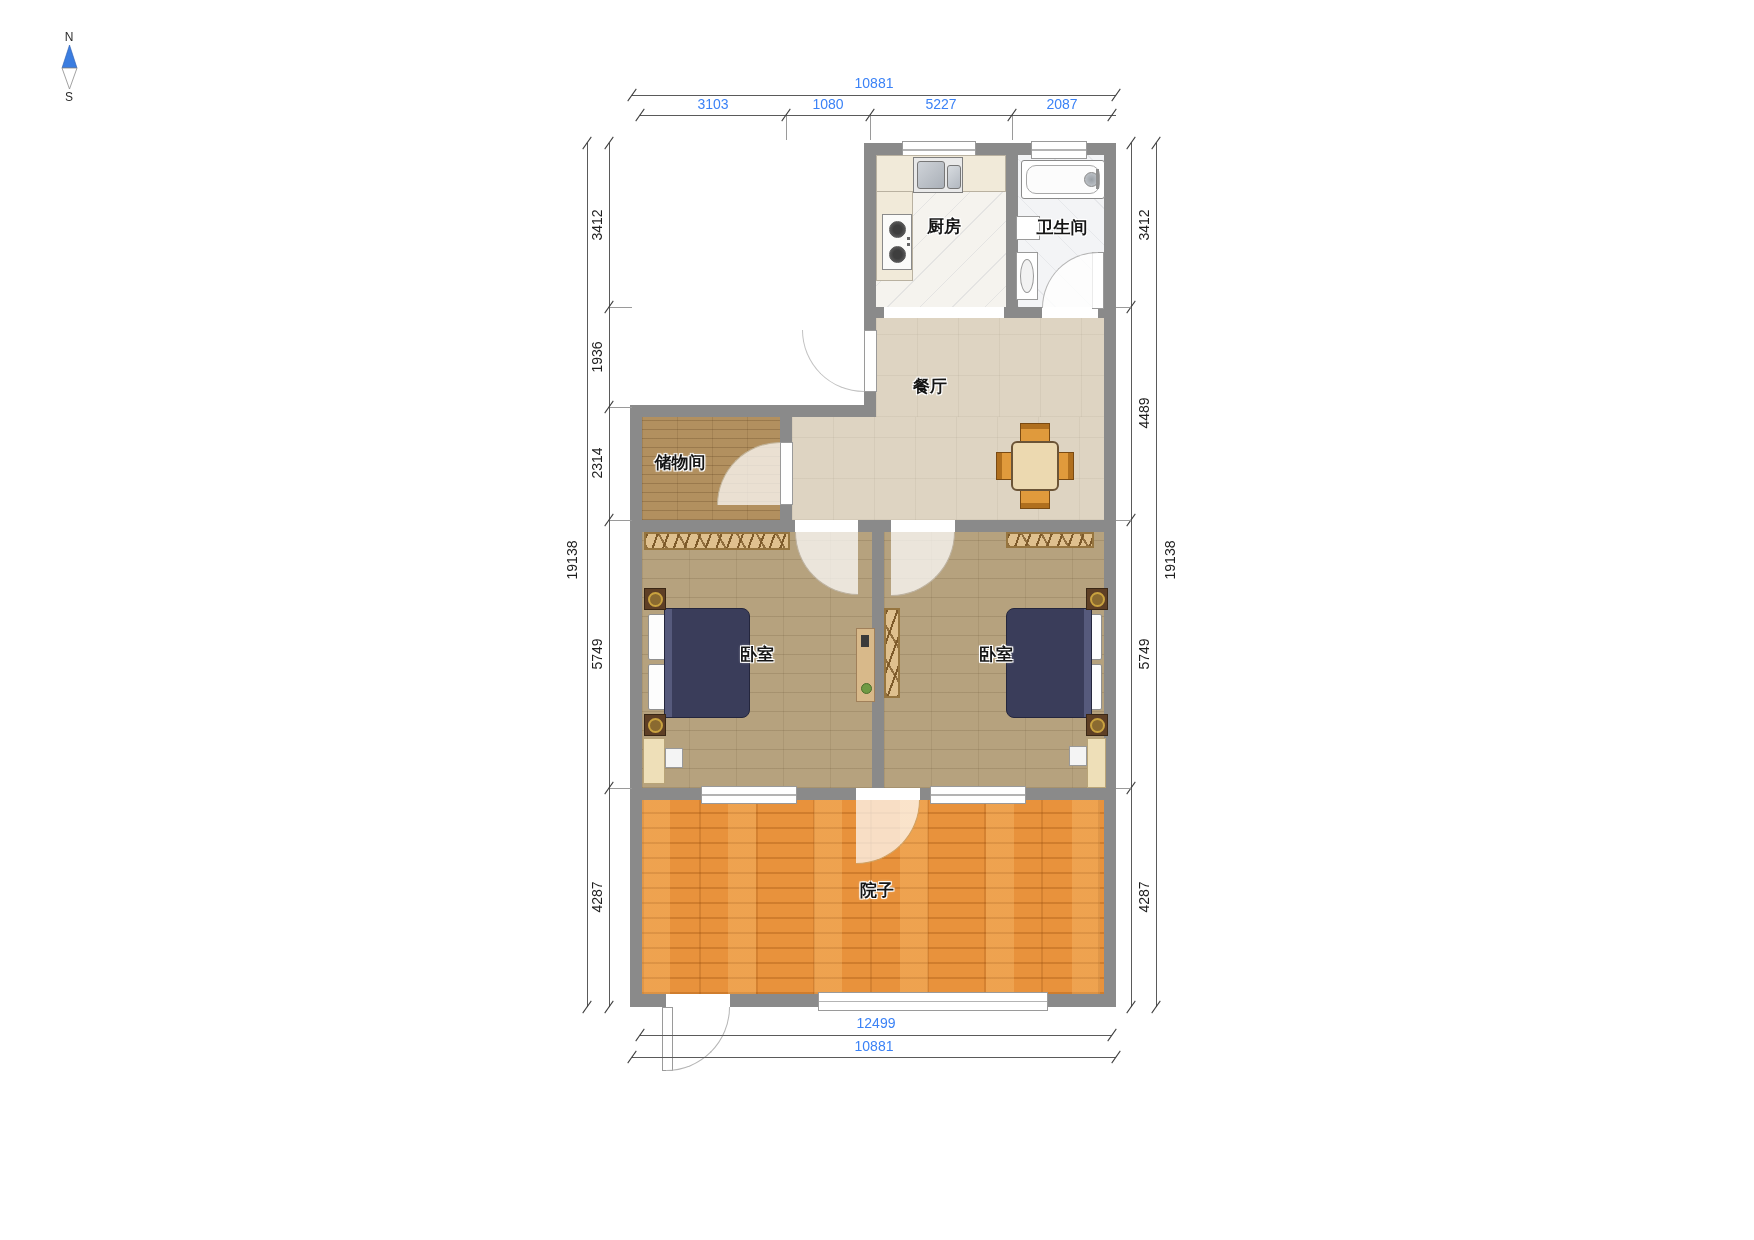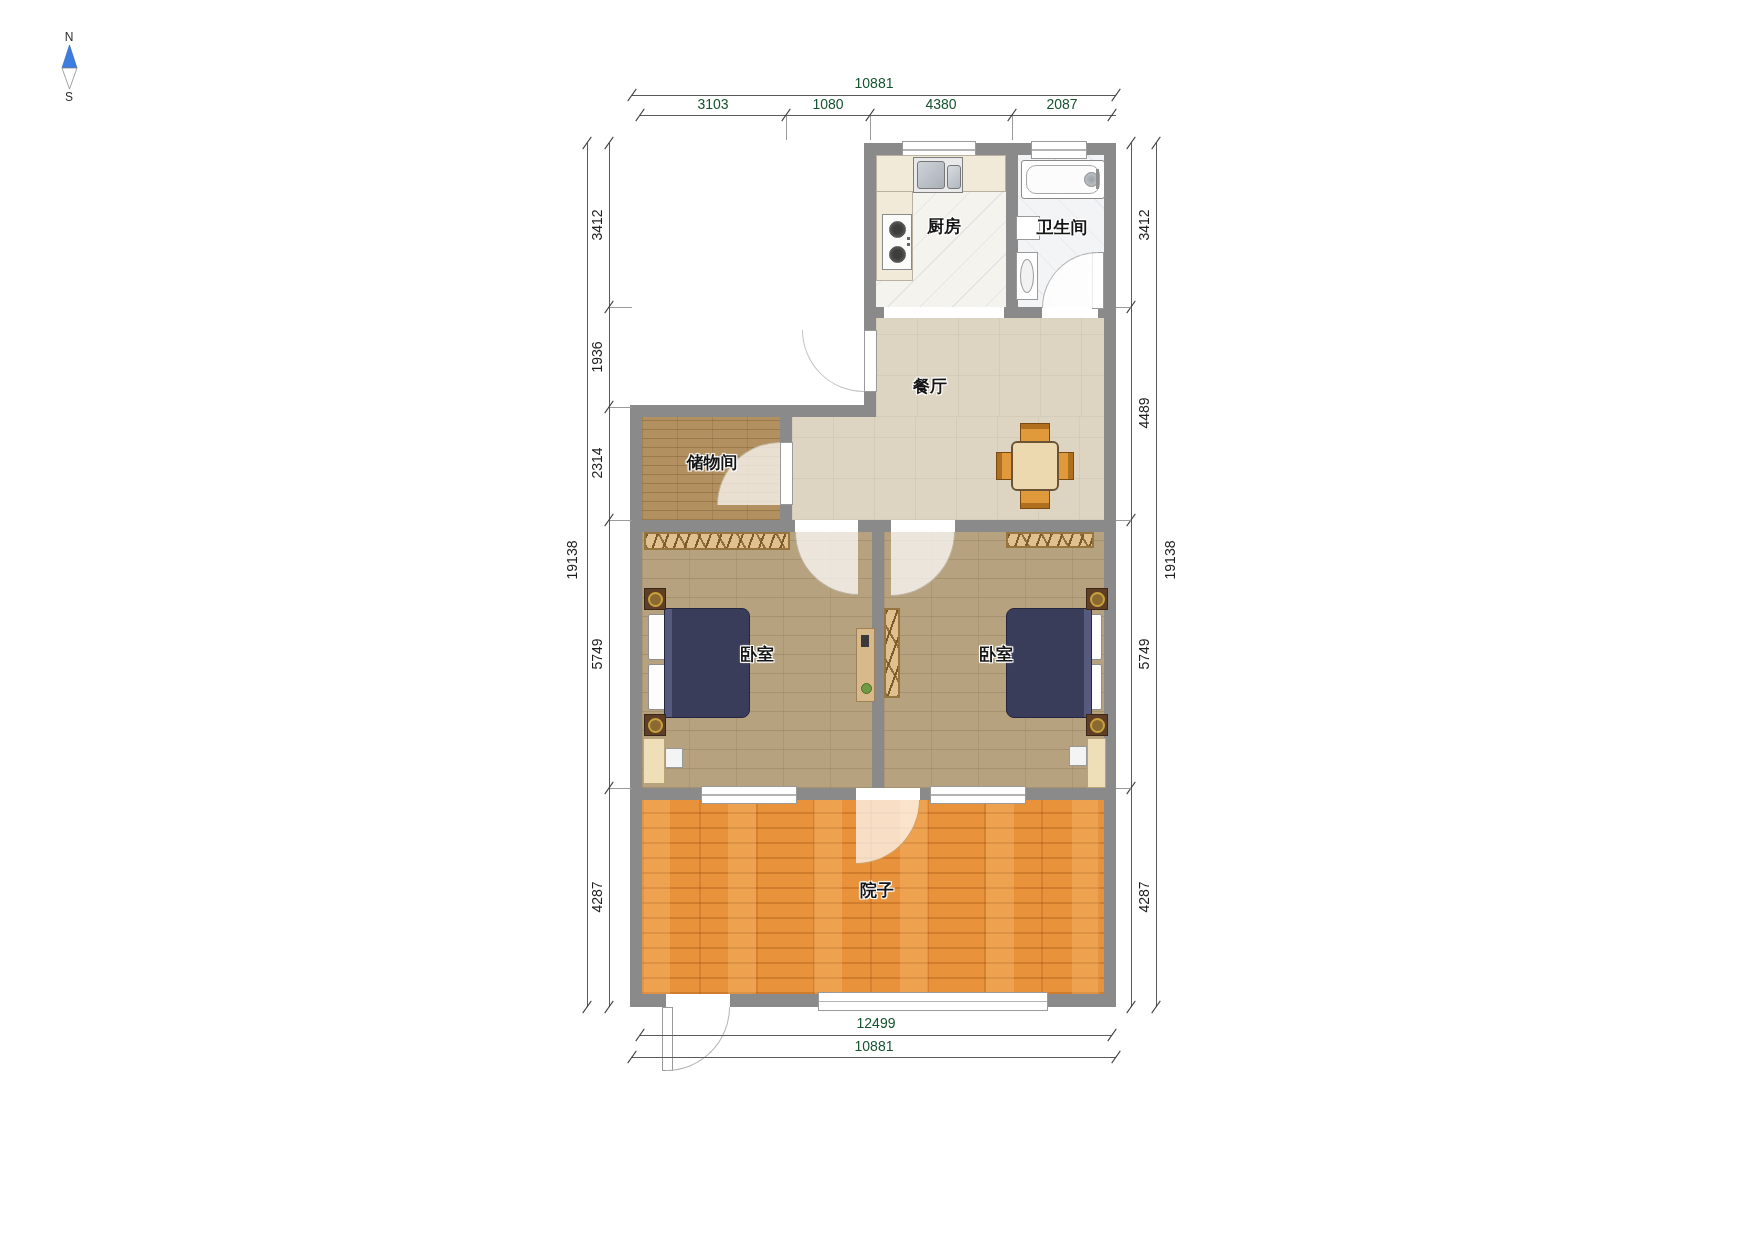--- a/index.html
+++ b/index.html
@@ -26,21 +26,21 @@
                       repeating-linear-gradient(60deg,rgba(125,90,42,.8) 0 2px,transparent 2px 17px);}
   .leaf{position:absolute;background:#fff;border:1px solid #9a9a9a;box-sizing:border-box;}
   .wedge{position:absolute;box-sizing:border-box;}
   .ns{position:absolute;background:#5e3f25;border:1px solid #3a2715;box-sizing:border-box;display:flex;align-items:center;justify-content:center;}
   .knob{width:11px;height:11px;border:2px solid #c9a23f;border-radius:50%;background:#8a6a30;}
   .chair{position:absolute;background:#e09a3c;border:1px solid #7a4a12;box-sizing:border-box;}
   .room-label{position:absolute;transform:translate(-50%,-50%);font-size:17px;font-weight:bold;color:#151515;white-space:nowrap;
      text-shadow:-1px -1px 0 #fff,1px -1px 0 #fff,-1px 1px 0 #fff,1px 1px 0 #fff,0 0 3px #fff;}
   .dline{position:absolute;background:#5a5a5a;}
   .tick{position:absolute;width:15px;height:1px;background:#3c3c3c;transform:translate(-50%,-50%) rotate(-55deg);}
-  .dimh{position:absolute;transform:translate(-50%,-50%);font-size:14px;color:#14532d;white-space:nowrap;}
+  .dimh{position:absolute;transform:translate(-50%,-50%);font-size:14px;color:#3b82f6;white-space:nowrap;}
   .dimv{position:absolute;writing-mode:vertical-rl;transform:translate(-50%,-50%) rotate(180deg);font-size:14px;color:#1e1e1e;white-space:nowrap;}
   .ext{position:absolute;background:#9a9a9a;}
   .compass{position:absolute;left:52px;top:30px;width:34px;display:flex;flex-direction:column;align-items:center;font-size:12px;color:#2a2a2a;}
   .pillow{position:absolute;background:#fdfdfd;border:1px solid #8f8f8f;border-radius:2px;box-sizing:border-box;}
 </style>
 </head>
 <body>
 
 <div class="plan">
 
@@ -161,41 +161,41 @@
     </div>
   <div class="ns" style="left:1086px;top:714px;width:22px;height:22px;">
       <div class="knob"></div>
     </div>
   <div class="abs" style="left:1087px;top:738px;width:17px;height:48px;background:#eedfb8;border:1px solid #b8a478;"></div>
   <div class="abs" style="left:1069px;top:746px;width:16px;height:18px;background:#f4f4f4;border:1px solid #999;"></div>
 
   <span class="room-label" style="left:944px;top:226px;">厨房</span>
   <span class="room-label" style="left:1062px;top:227px;">卫生间</span>
   <span class="room-label" style="left:930px;top:386px;">餐厅</span>
-  <span class="room-label" style="left:712px;top:462px;">储物间</span>
+  <span class="room-label" style="left:680px;top:462px;">储物间</span>
   <span class="room-label" style="left:757px;top:654px;">卧室</span>
   <span class="room-label" style="left:996px;top:654px;">卧室</span>
   <span class="room-label" style="left:877px;top:890px;">院子</span>
 
   <div class="dline" style="left:632px;top:95px;width:484px;height:1px;"></div>
   <div class="tick" style="left:632px;top:95px;"></div>
   <div class="tick" style="left:1116px;top:95px;"></div>
   <span class="dimh" style="left:874px;top:83px;">10881</span>
   <div class="dline" style="left:640px;top:115px;width:476px;height:1px;"></div>
   <div class="tick" style="left:640px;top:115px;"></div>
   <div class="tick" style="left:786px;top:115px;"></div>
   <div class="tick" style="left:870px;top:115px;"></div>
   <div class="tick" style="left:1012px;top:115px;"></div>
   <div class="tick" style="left:1112px;top:115px;"></div>
   <div class="ext" style="left:786px;top:116px;width:1px;height:24px;"></div>
   <div class="ext" style="left:870px;top:116px;width:1px;height:24px;"></div>
   <div class="ext" style="left:1012px;top:116px;width:1px;height:24px;"></div>
   <span class="dimh" style="left:713px;top:104px;">3103</span>
   <span class="dimh" style="left:828px;top:104px;">1080</span>
-  <span class="dimh" style="left:941px;top:104px;">4380</span>
+  <span class="dimh" style="left:941px;top:104px;">5227</span>
   <span class="dimh" style="left:1062px;top:104px;">2087</span>
 
   <div class="dline" style="left:587px;top:143px;width:1px;height:864px;"></div>
   <div class="tick" style="left:587px;top:143px;"></div>
   <div class="tick" style="left:587px;top:1007px;"></div>
   <span class="dimv" style="left:572px;top:560px;">19138</span>
   <div class="dline" style="left:609px;top:143px;width:1px;height:864px;"></div>
   <div class="tick" style="left:609px;top:143px;"></div>
   <div class="tick" style="left:609px;top:307px;"></div>
   <div class="tick" style="left:609px;top:407px;"></div>

